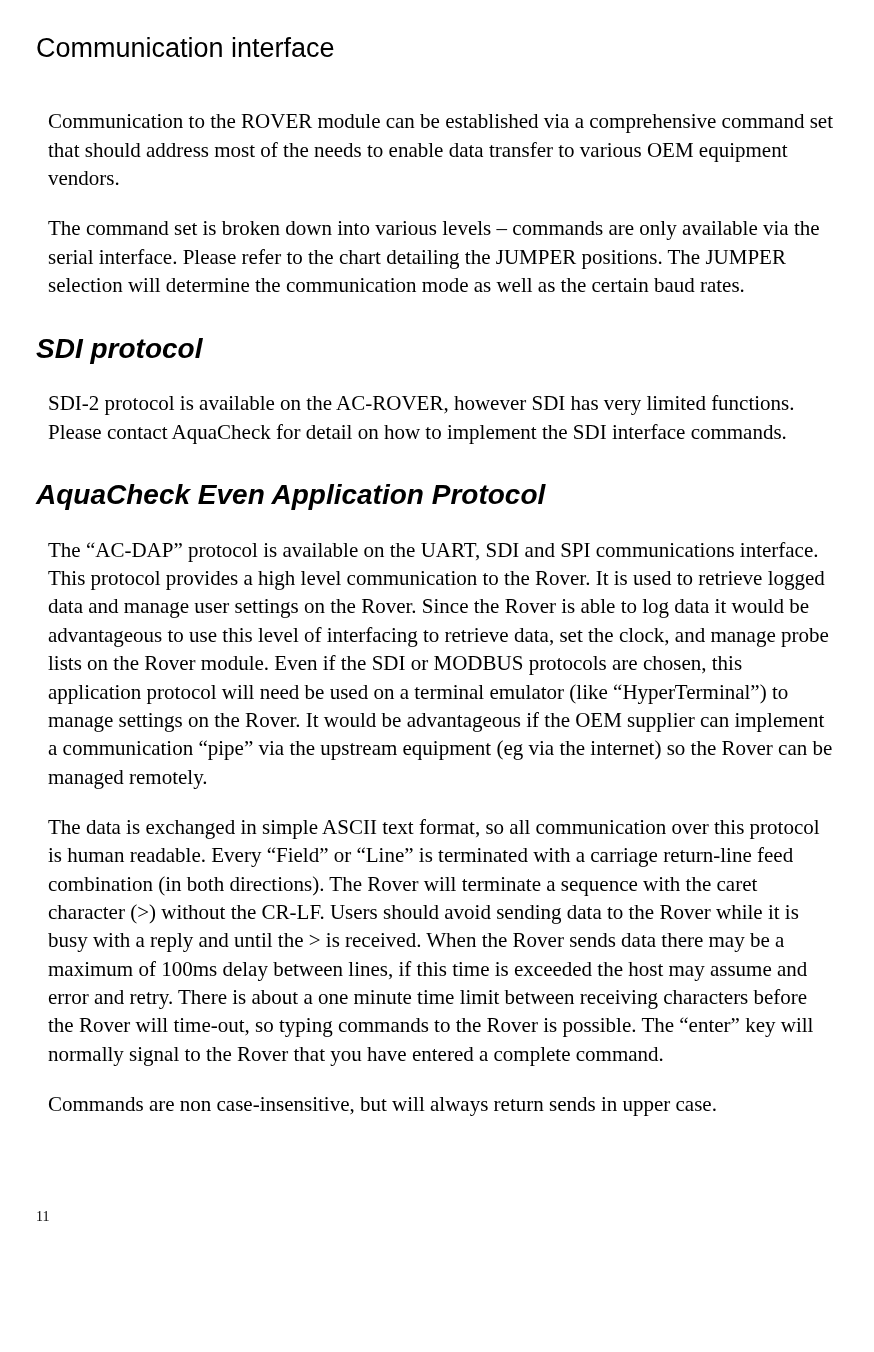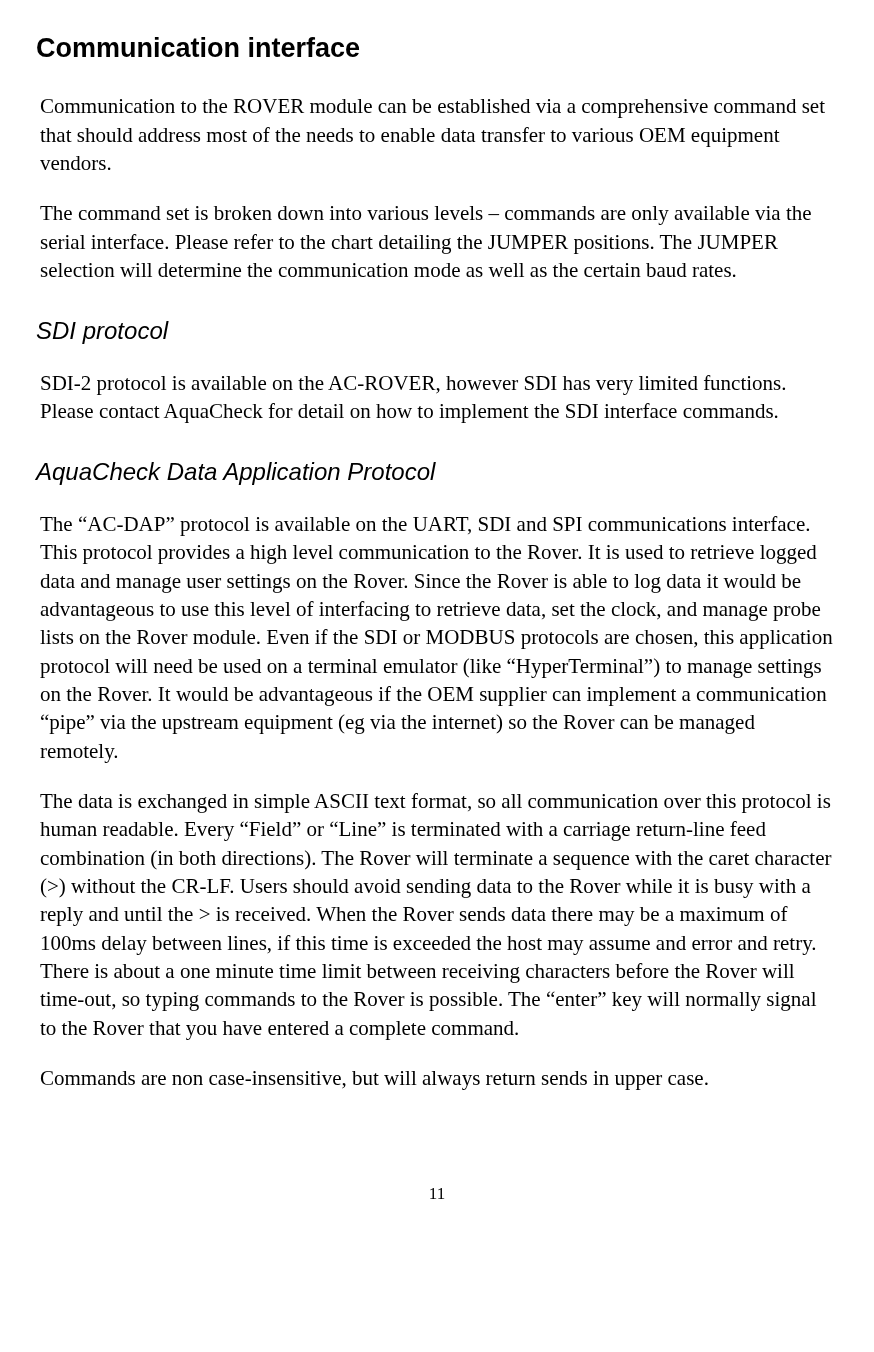--- a/index.html
+++ b/index.html
@@ -9,53 +9,53 @@
       margin: 0;
       padding: 30px 36px 40px 36px;
       width: 874px;
       box-sizing: border-box;
       font-size: 21px;
       line-height: 1.35;
     }
     h1 {
       font-family: Arial, Helvetica, sans-serif;
       font-size: 27px;
-      font-weight: bold;
-      margin: 0 0 26px 0;
+      font-weight: normal;
+      margin: 0 0 41px 0;
     }
     h2 {
       font-family: Arial, Helvetica, sans-serif;
       font-style: italic;
-      font-weight: normal;
-      font-size: 24px;
+      font-weight: bold;
+      font-size: 28px;
       margin: 30px 0 22px 0;
     }
     p {
-      margin: 0 0 22px 4px;
+      margin: 0 0 22px 12px;
     }
     .page-number {
-      text-align: center;
+      text-align: left;
       margin-top: 90px;
-      font-size: 17px;
+      font-size: 14px;
     }
   </style>
 </head>
 <body>
 
 <h1>Communication interface</h1>
 
 <p>Communication to the ROVER module can be established via a comprehensive command set that should address most of the needs to enable data transfer to various OEM equipment vendors.</p>
 
 <p>The command set is broken down into various levels – commands are only available via the serial interface. Please refer to the chart detailing the JUMPER positions. The JUMPER selection will determine the communication mode as well as the certain baud rates.</p>
 
 <h2>SDI protocol</h2>
 
 <p>SDI-2 protocol is available on the AC-ROVER, however SDI has very limited functions. Please contact AquaCheck for detail on how to implement the SDI interface commands.</p>
 
-<h2>AquaCheck Data Application Protocol</h2>
+<h2>AquaCheck Even Application Protocol</h2>
 
 <p>The “AC-DAP” protocol is available on the UART, SDI and SPI communications interface. This protocol provides a high level communication to the Rover. It is used to retrieve logged data and manage user settings on the Rover. Since the Rover is able to log data it would be advantageous to use this level of interfacing to retrieve data, set the clock, and manage probe lists on the Rover module. Even if the SDI or MODBUS protocols are chosen, this application protocol will need be used on a terminal emulator (like “HyperTerminal”) to manage settings on the Rover. It would be advantageous if the OEM supplier can implement a communication “pipe” via the upstream equipment (eg via the internet) so the Rover can be managed remotely.</p>
 
 <p>The data is exchanged in simple ASCII text format, so all communication over this protocol is human readable. Every “Field” or “Line” is terminated with a carriage return-line feed combination (in both directions). The Rover will terminate a sequence with the caret character (&gt;) without the CR-LF. Users should avoid sending data to the Rover while it is busy with a reply and until the &gt; is received. When the Rover sends data there may be a maximum of 100ms delay between lines, if this time is exceeded the host may assume and error and retry. There is about a one minute time limit between receiving characters before the Rover will time-out, so typing commands to the Rover is possible. The “enter” key will normally signal to the Rover that you have entered a complete command.</p>
 
 <p>Commands are non case-insensitive, but will always return sends in upper case.</p>
 
 <div class="page-number">11</div>
 
 </body></html>

